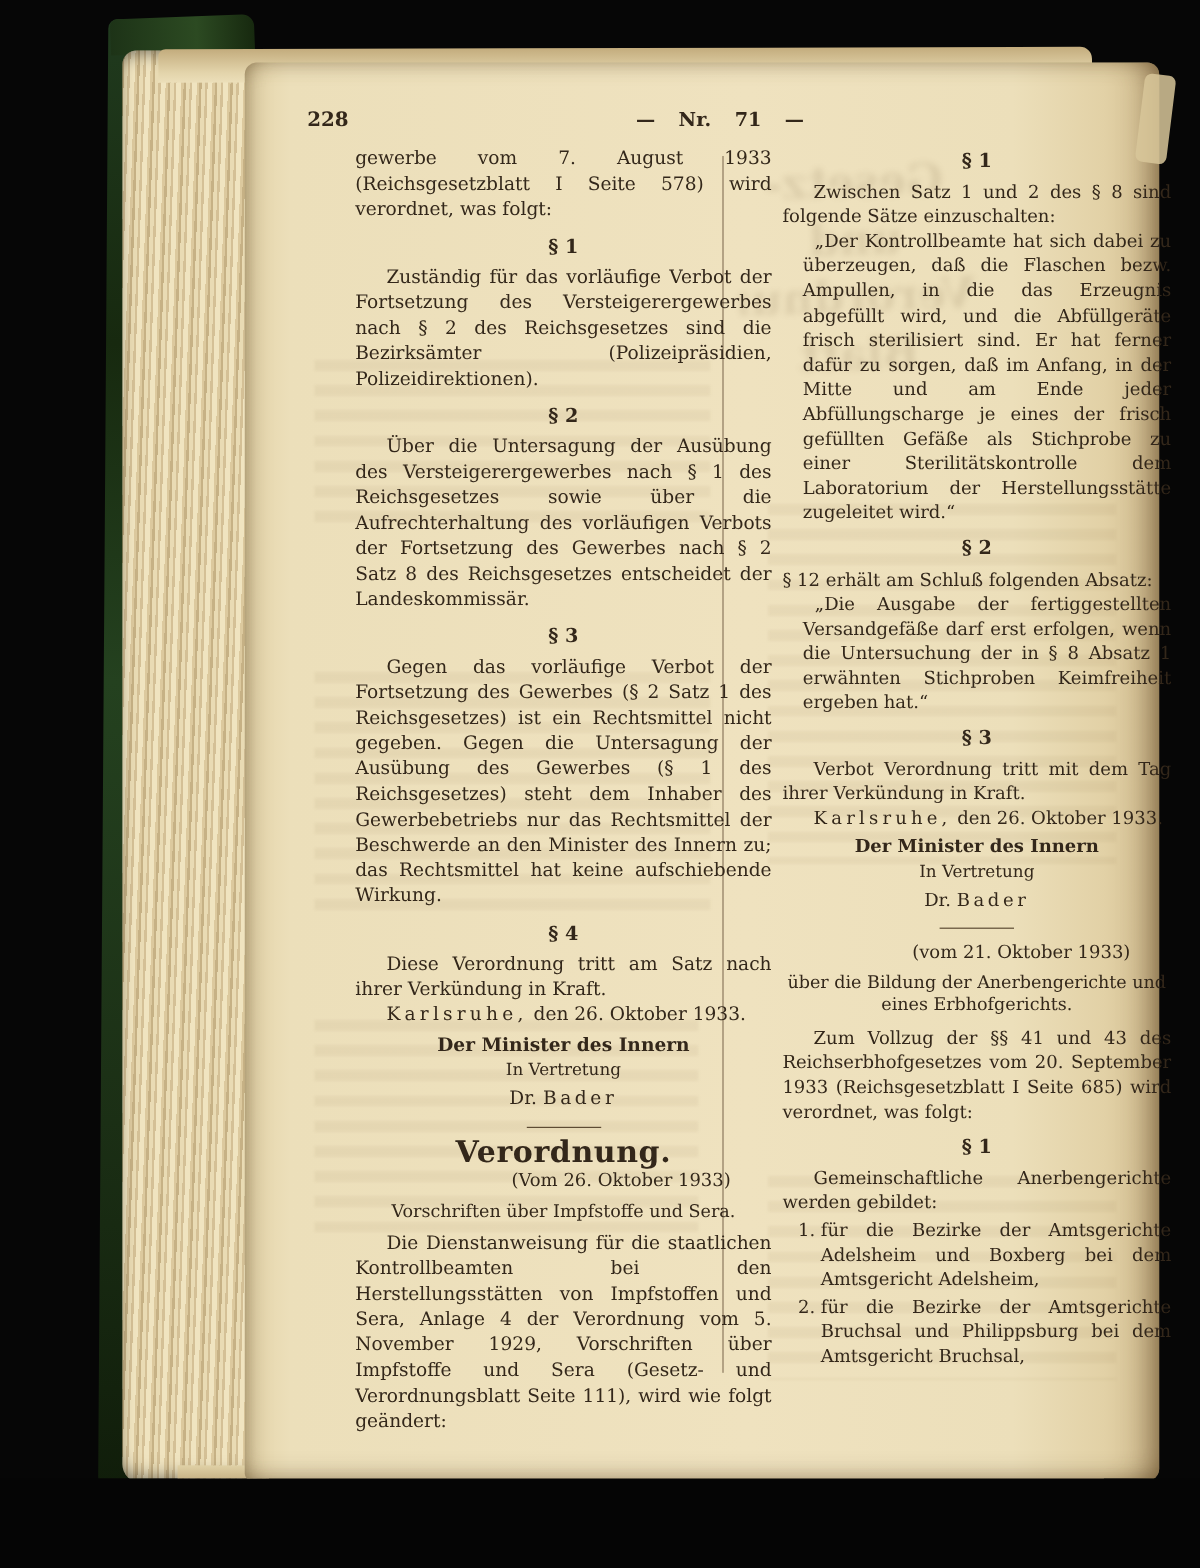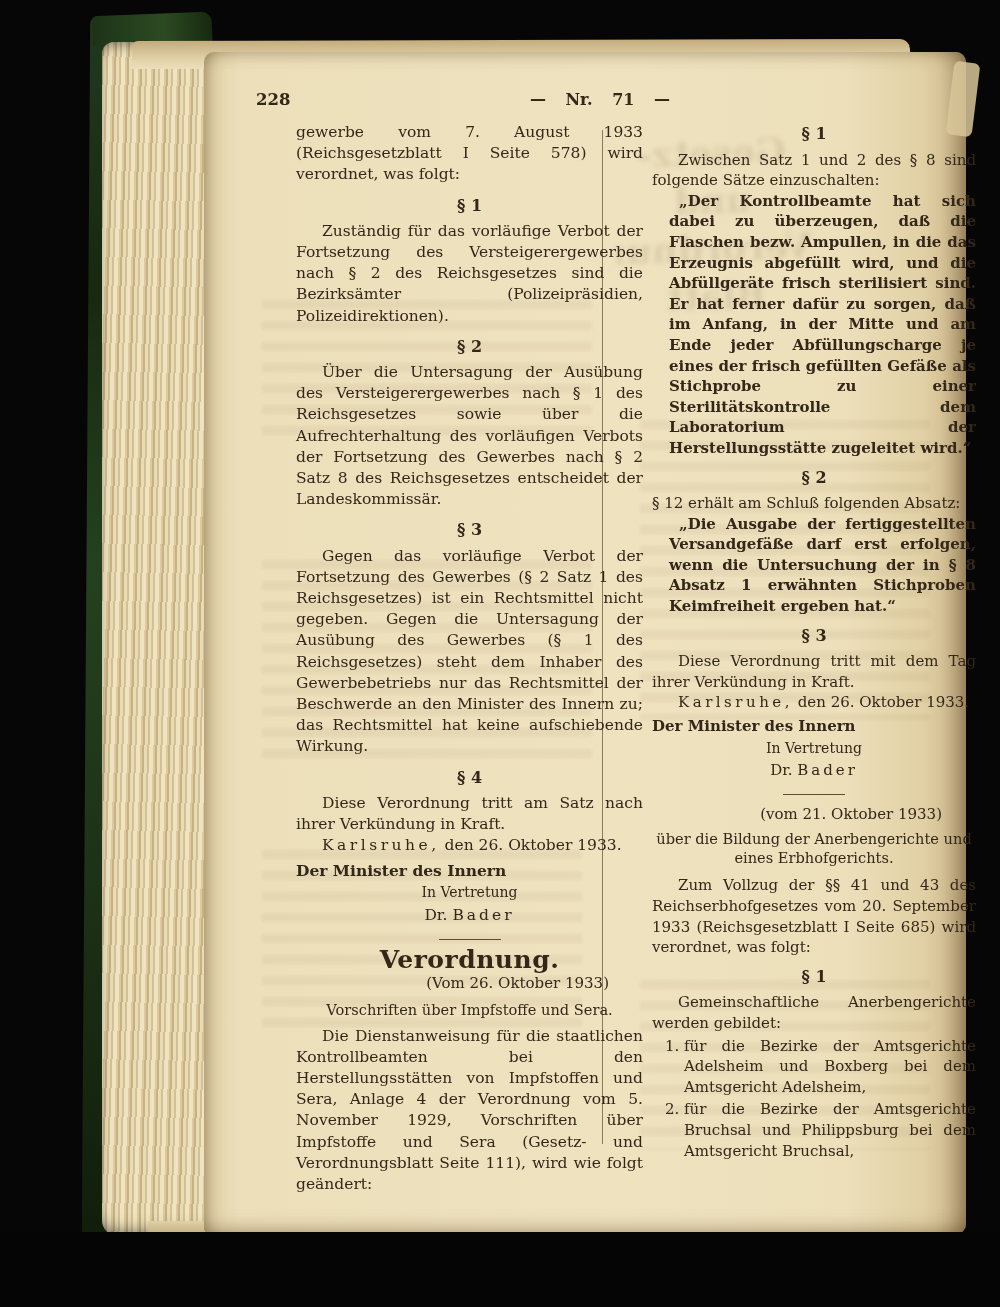--- a/index.html
+++ b/index.html
@@ -52,24 +52,24 @@
 
   
   .divider{position:absolute;left:602px;top:130px;width:1.4px;height:1014px;background:rgba(72,52,30,.6);}
   .col{position:absolute;text-align:justify;margin-left:40px;}
   .col-left{left:256px;top:122px;width:347px;font-size:15.5px;line-height:21.2px;}
   .col-right{left:612px;top:122px;width:324px;font-size:15px;line-height:20.6px;}
   .col p{margin:0;text-indent:26px;}
   .col p.flush{text-indent:0;}
   .sect{font-weight:bold;font-size:16px;text-align:center;margin:9px 0 5px;}
   .quote{margin-left:17px;}
-  .quote p{text-indent:10px;font-weight:bold;}
+  .quote p{text-indent:10px;}
   .dateline{text-indent:26px;margin-top:5px;}
   .spaced{letter-spacing:3.5px;}
-  .sig-office{font-weight:bold;margin-top:3px;}
+  .sig-office{text-align:center;font-weight:bold;margin-top:3px;}
   .sig-dep{text-align:center;font-size:14px;margin-top:1px;}
   .sig-name{text-align:center;margin-top:2px;}
   .sig-name .spaced{letter-spacing:3px;}
   .rule{width:62px;border:0;border-top:1.4px solid #5d4b33;margin:13px auto 9px;}
   .ord-title{text-align:center;font-size:25px;font-weight:bold;margin:4px 0 3px;letter-spacing:.5px;}
   .ord-date{text-align:right;padding-right:34px;font-size:15px;margin-top:2px;}
   .ord-subject{text-align:center;font-size:14.6px;line-height:19px;margin-top:5px;}
   .list{margin-top:2px;}
   .li{display:flex;margin-top:2px;}
   .li .num{flex:none;width:32px;padding-left:13px;box-sizing:border-box;}
@@ -143,21 +143,21 @@
     <p>Zwischen Satz 1 und 2 des § 8 sind folgende Sätze einzuschalten:</p>
     <div class="quote">
       <p>„Der Kontrollbeamte hat sich dabei zu überzeugen, daß die Flaschen bezw. Ampullen, in die das Erzeugnis abgefüllt wird, und die Abfüllgeräte frisch sterilisiert sind. Er hat ferner dafür zu sorgen, daß im Anfang, in der Mitte und am Ende jeder Abfüllungscharge je eines der frisch gefüllten Gefäße als Stichprobe zu einer Sterilitätskontrolle dem Laboratorium der Herstellungsstätte zugeleitet wird.“</p>
     </div>
     <div class="sect">§ 2</div>
     <p class="flush">§ 12 erhält am Schluß folgenden Absatz:</p>
     <div class="quote">
       <p>„Die Ausgabe der fertiggestellten Versandgefäße darf erst erfolgen, wenn die Untersuchung der in § 8 Absatz 1 erwähnten Stichproben Keimfreiheit ergeben hat.“</p>
     </div>
     <div class="sect">§ 3</div>
-    <p>Diese Verordnung tritt mit dem Tag ihrer Verkündung in Kraft.</p>
+    <p>Verbot Verordnung tritt mit dem Tag ihrer Verkündung in Kraft.</p>
     <p class="dateline">
       <span class="spaced">Karlsruhe,</span>
       <span>den 26. Oktober 1933.</span>
     </p>
     <div class="sig-office">Der Minister des Innern</div>
     <div class="sig-dep">In Vertretung</div>
     <div class="sig-name">
       <span>Dr.</span>
       <span class="spaced">Bader</span>
     </div>

